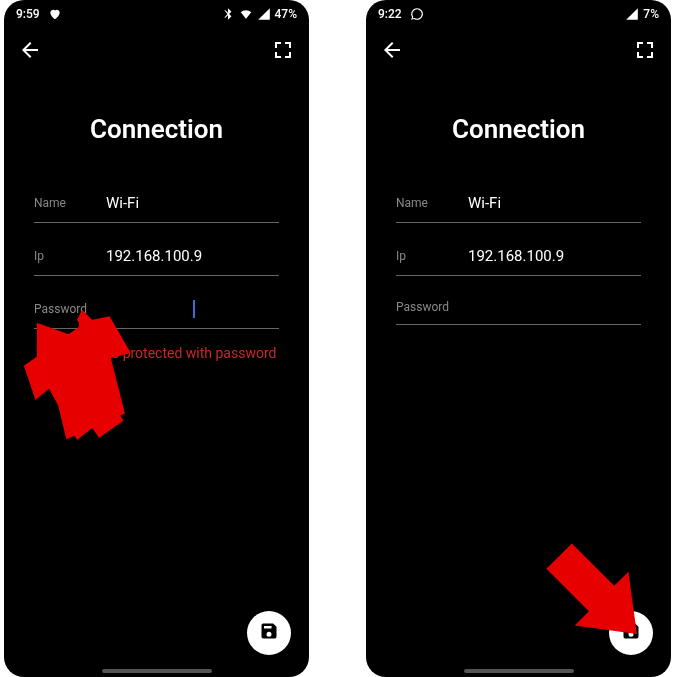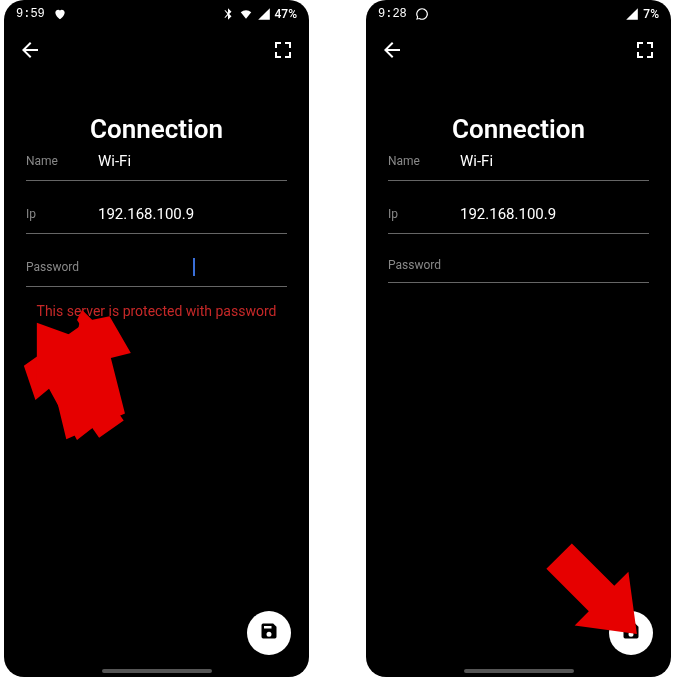--- a/index.html
+++ b/index.html
@@ -21,43 +21,44 @@
   .statusbar {
     display: flex;
     justify-content: space-between;
     align-items: center;
     padding: 6px 12px 2px 12px;
     font-size: 12px;
     font-weight: 500;
     color: #fff;
     height: 24px;
   }
-  .status-left { display:flex; align-items:center; gap:8px;font-family:Liberation Mono, monospace; }
+  .status-left { display:flex; align-items:center; gap:8px; }
   .status-right { display:flex; align-items:center; gap:4px; }
   .sicon { width:14px; height:14px; display:inline-block; fill:#fff; }
   .sicon svg { width:100%; height:100%; fill:#fff; display:block; }
 
   .appbar {
     display:flex;
     justify-content: space-between;
     align-items:center;
     padding: 14px 14px 6px 14px;
   }
   .iconbtn { width:24px; height:24px; fill:#fff; cursor:pointer; }
   .iconbtn svg { width:100%; height:100%; fill:#fff; display:block; }
 
   .title {
     text-align:center;
     font-size: 26px;
     font-weight:600;
     margin-top: 46px;
+    margin-bottom: 42px;
     color:#fff;
   }
 
-  .form { padding: 0 22px; }
+  .form { padding: 0 30px; }
   .field {
     display:flex;
     align-items:center;
     border-bottom: 1px solid #666;
     padding: 8px 0 10px 0;
     margin-bottom: 16px;
   }
   .field-label {
     width: 72px;
     font-size: 12px;
@@ -202,21 +203,21 @@
             <path d="M17 3H5a2 2 0 0 0-2 2v14a2 2 0 0 0 2 2h14a2 2 0 0 0 2-2V7l-4-4zM12 19a3 3 0 1 1 0-6 3 3 0 0 1 0 6zm3-10H6V6h9v3z"></path>
           </svg>
     </span>
   </div>
   <div class="navhandle"></div>
 </div>
 
 <div class="phone right">
   <div class="statusbar">
     <div class="status-left">
-      <span>9:28</span>
+      <span>9:22</span>
       <span class="sicon">
         <svg viewBox="0 0 24 24">
               <path d="M12 2a10 10 0 0 0-8.5 15.2L2 22l4.9-1.5A10 10 0 1 0 12 2zm0 18a8 8 0 0 1-4.1-1.1l-.3-.2-2.9.9.9-2.8-.2-.3A8 8 0 1 1 12 20z"></path>
             </svg>
       </span>
     </div>
     <div class="status-right">
       <span class="sicon">
         <svg viewBox="0 0 24 24">
               <path d="M2 22h20V2L2 22z"></path>

